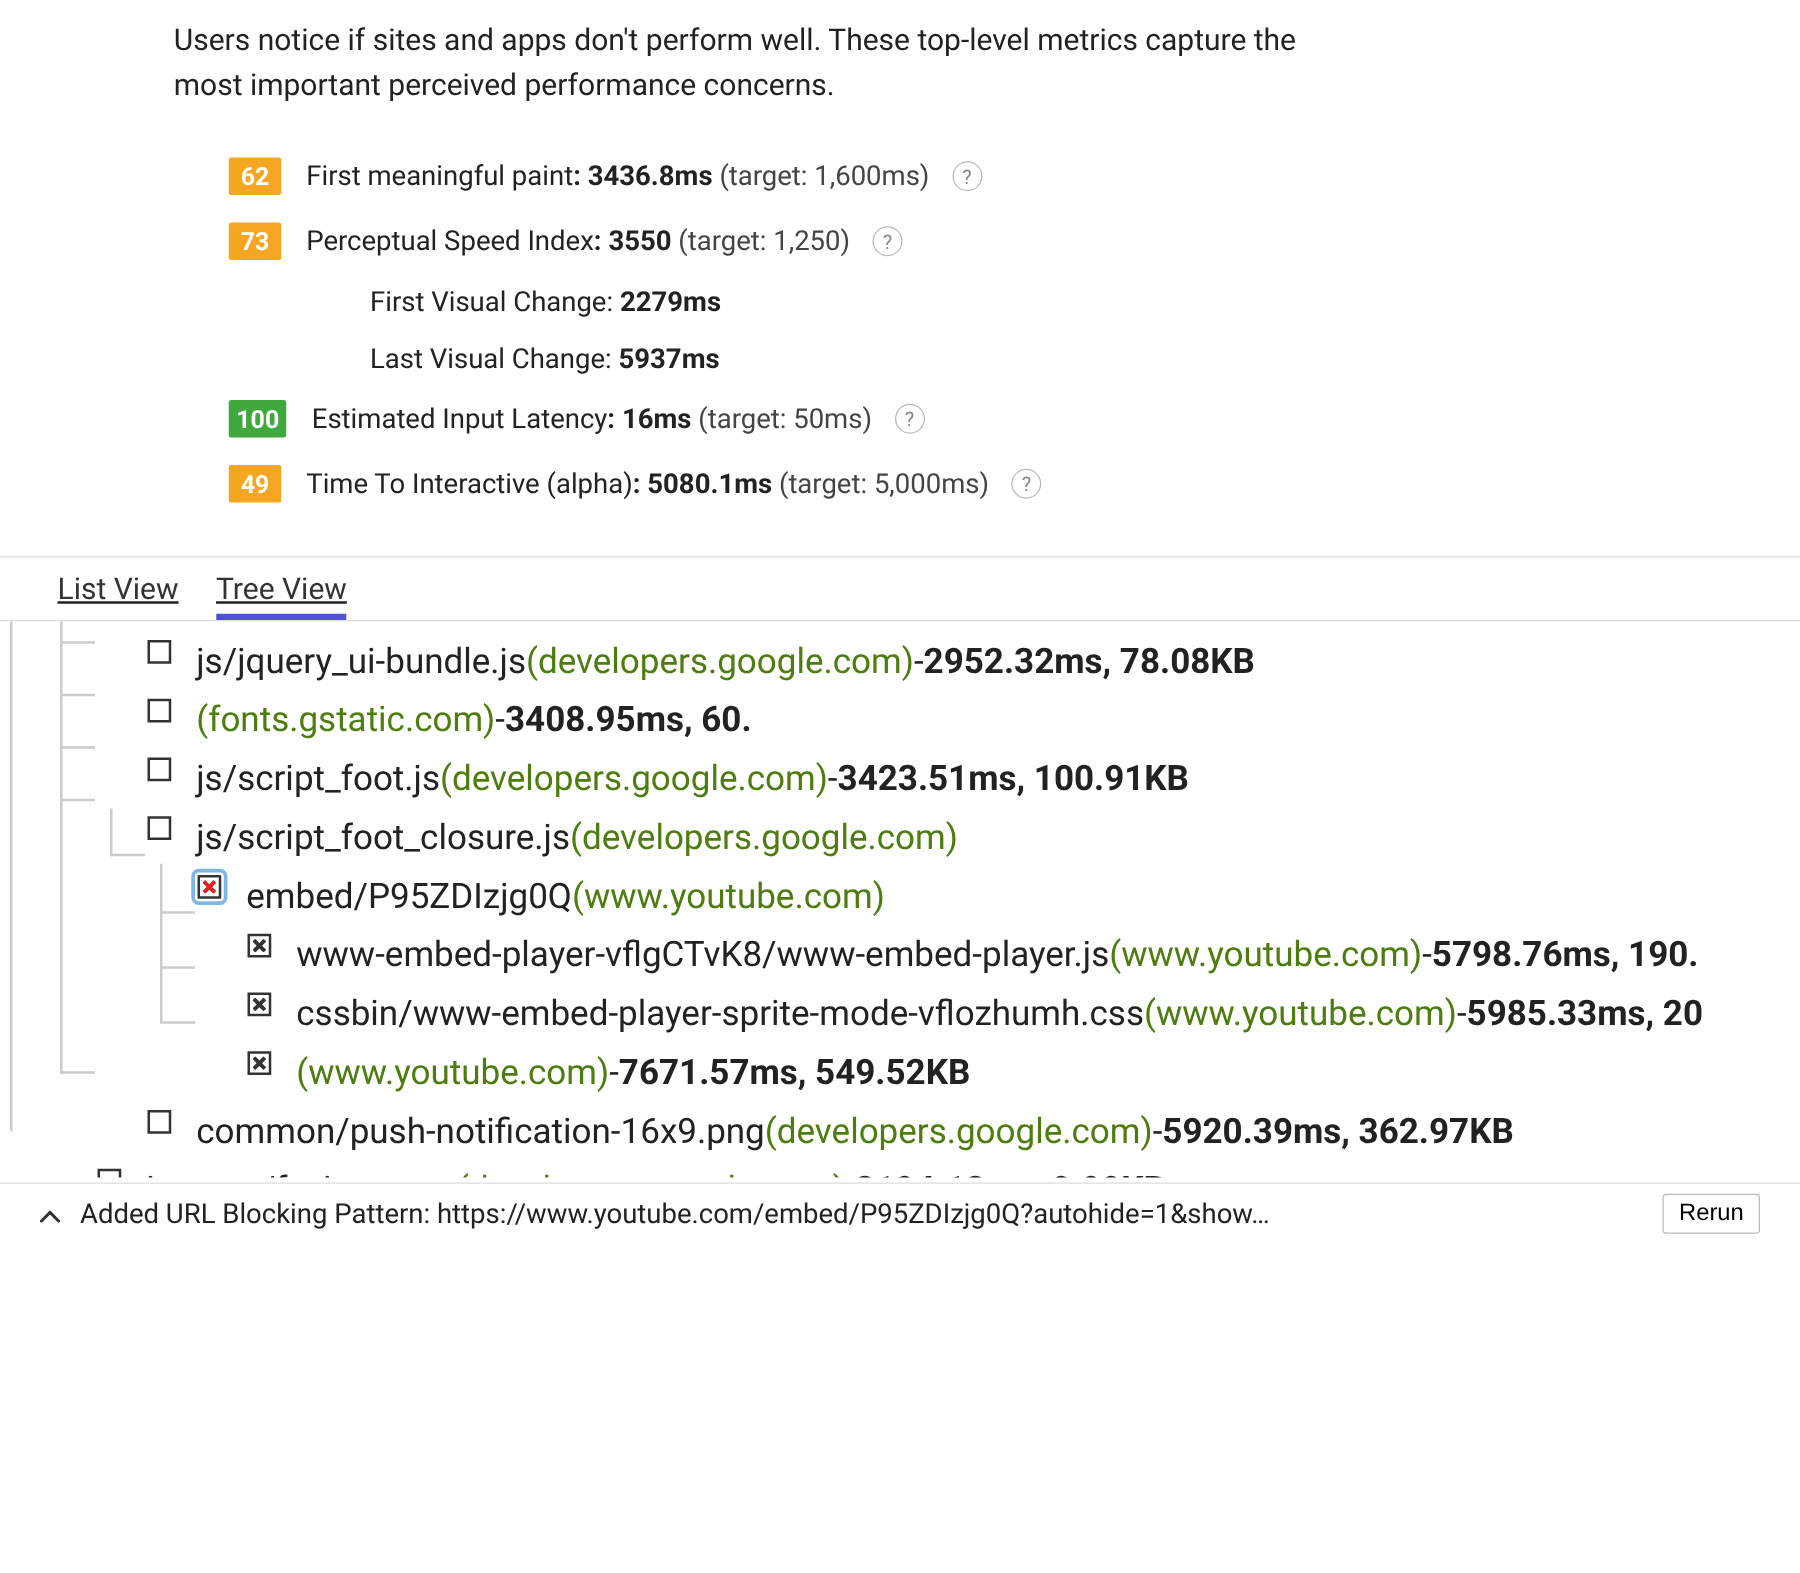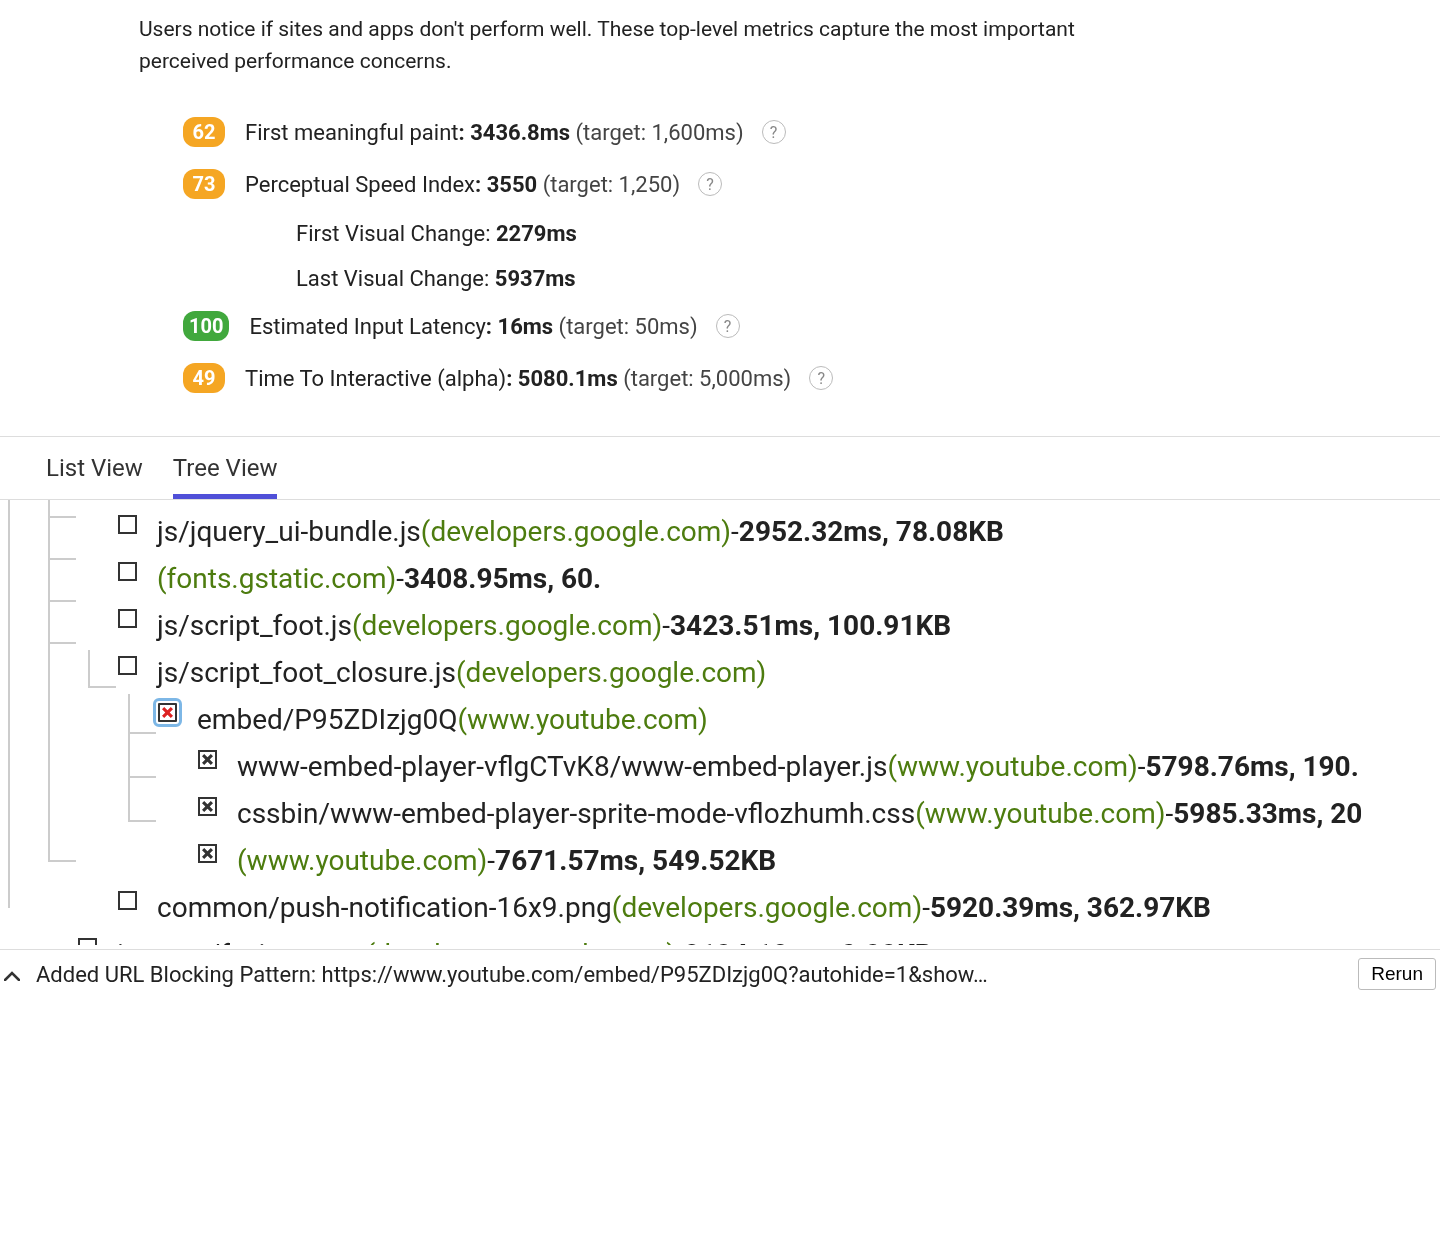--- a/index.html
+++ b/index.html
@@ -13,21 +13,21 @@
   }
   .top-section {
     padding: 14px 0 20px 139px;
   }
   .title {
     font-size: 27px;
     font-weight: 400;
     margin-bottom: 28px;
   }
   .description {
-    font-size: 21px;
+    font-size: 24px;
     line-height: 1.5;
     color: #222;
     margin-bottom: 40px;
     max-width: 940px;
   }
   .metrics {
     padding-left: 44px;
   }
   .metric-row {
     display: flex;
@@ -45,21 +45,21 @@
   .score-badge {
     display: inline-flex;
     align-items: center;
     justify-content: center;
     min-width: 42px;
     height: 30px;
     padding: 0 6px;
     color: #fff;
     font-weight: 700;
     font-size: 20px;
-    border-radius: 12px;
+    border-radius: 2px;
   }
   .badge-orange { background: #f5a623; }
   .badge-green { background: #41a83d; }
   .metric-text {
     font-size: 22px;
     display: flex;
     align-items: center;
     gap: 0;
   }
   .bold { font-weight: 700; }
@@ -76,22 +76,23 @@
     font-size: 16px;
     margin-left: 18px;
     cursor: pointer;
   }
   .tabs-bar {
     border-top: 1px solid #ddd;
     border-bottom: 1px solid #ddd;
     display: flex;
     padding-left: 46px;
     gap: 30px;
-    height: 64px;
-    align-items: center;
+    height: 52px;
+    align-items: center;
+    text-decoration: underline;
   }
   .tab {
     font-size: 24px;
     color: #333;
     cursor: pointer;
     height: 100%;
     display: flex;
     align-items: center;
     position: relative;
   }
@@ -145,21 +146,21 @@
     background: #d22;
   }
   .file-path { color: #222; }
   .domain { color: #4d7c0f; }
   .timing { color: #222; font-weight: 700; }
   .dash { color: #222; }
   .status-bar {
     border-top: 1px solid #ddd;
     display: flex;
     align-items: center;
-    padding: 8px 4px;
+    padding: 8px 32px;
     gap: 16px;
     margin-top: 4px;
     background: #fff;
   }
   .chevron-up {
     font-size: 20px;
     cursor: pointer;
     color: #333;
   }
   .status-text {

